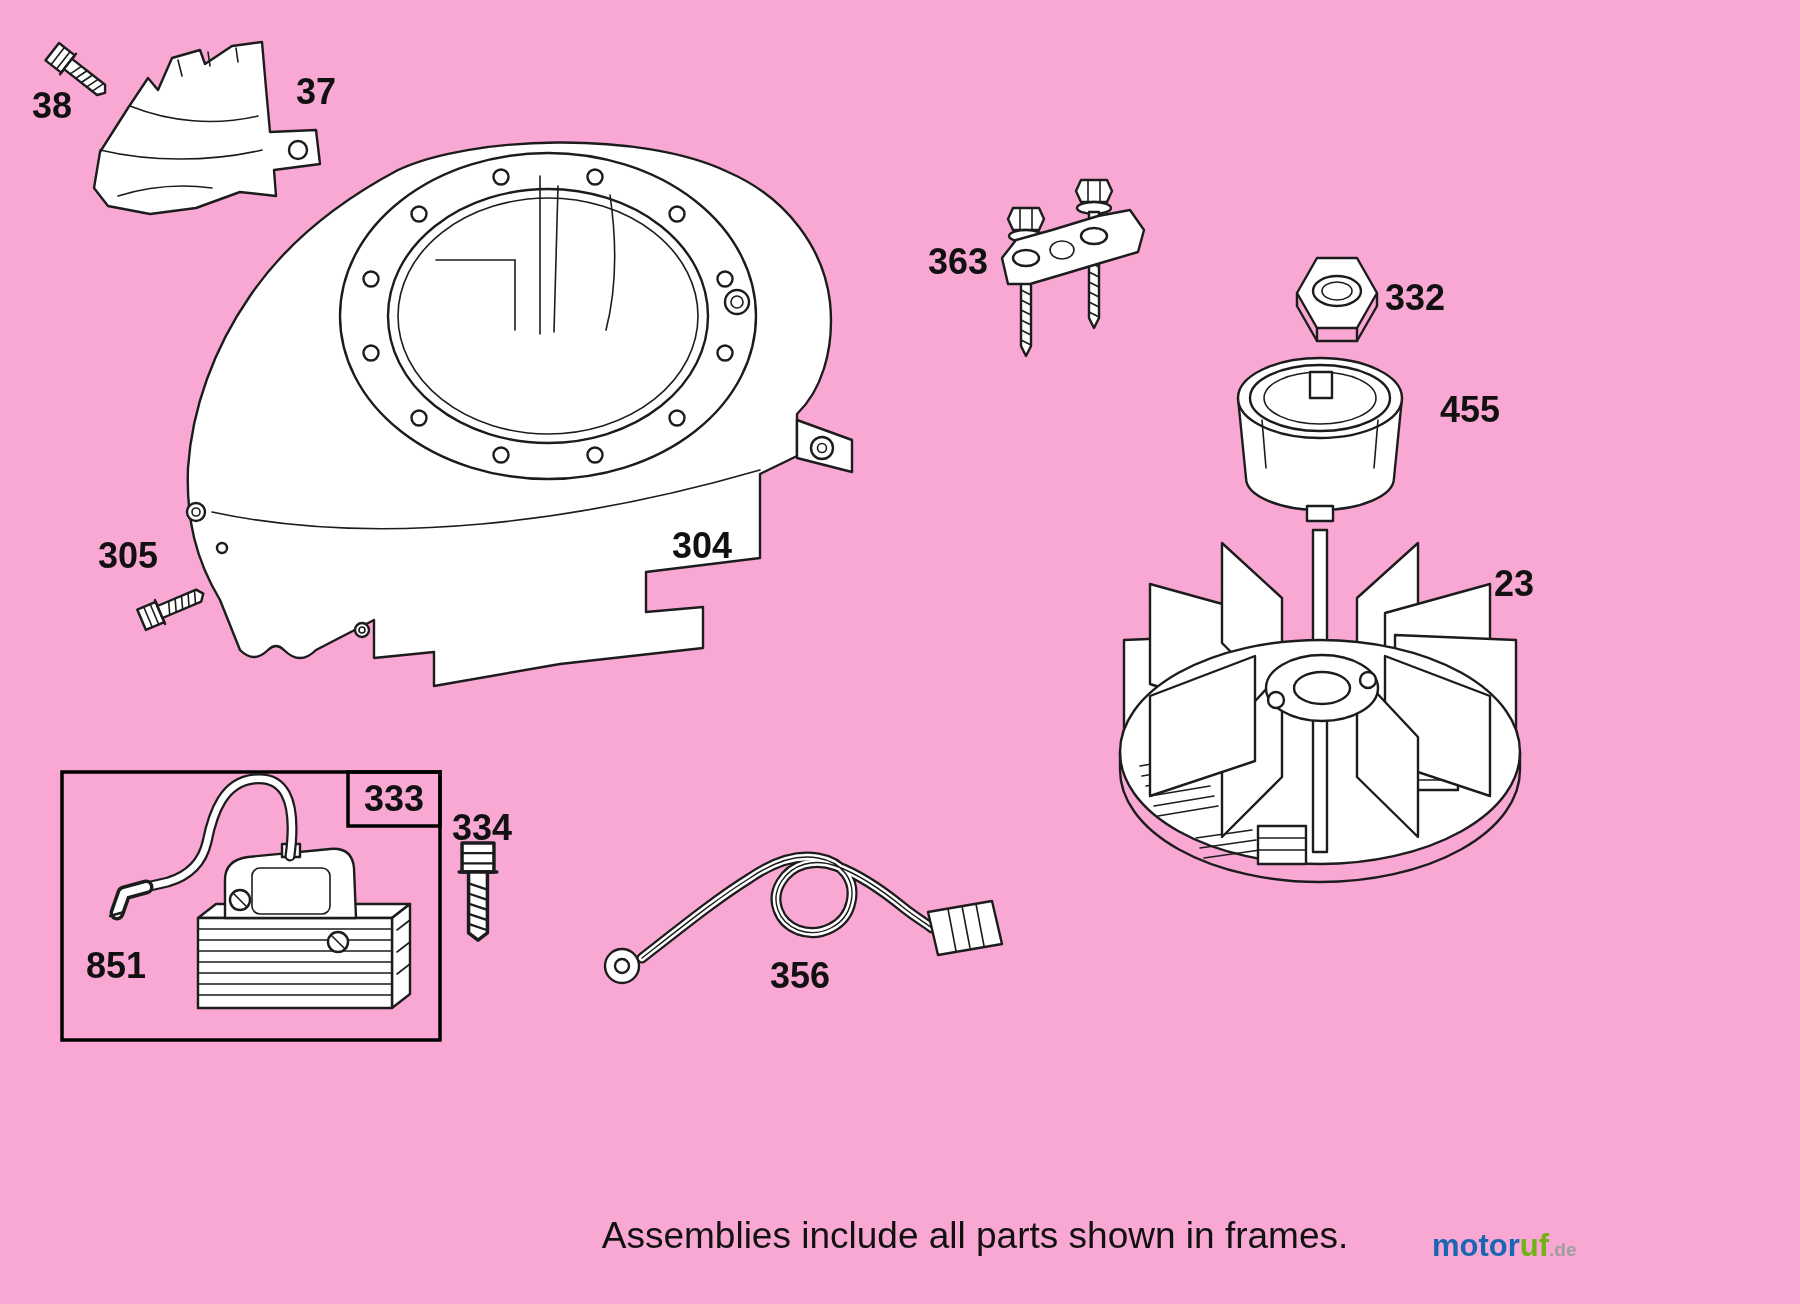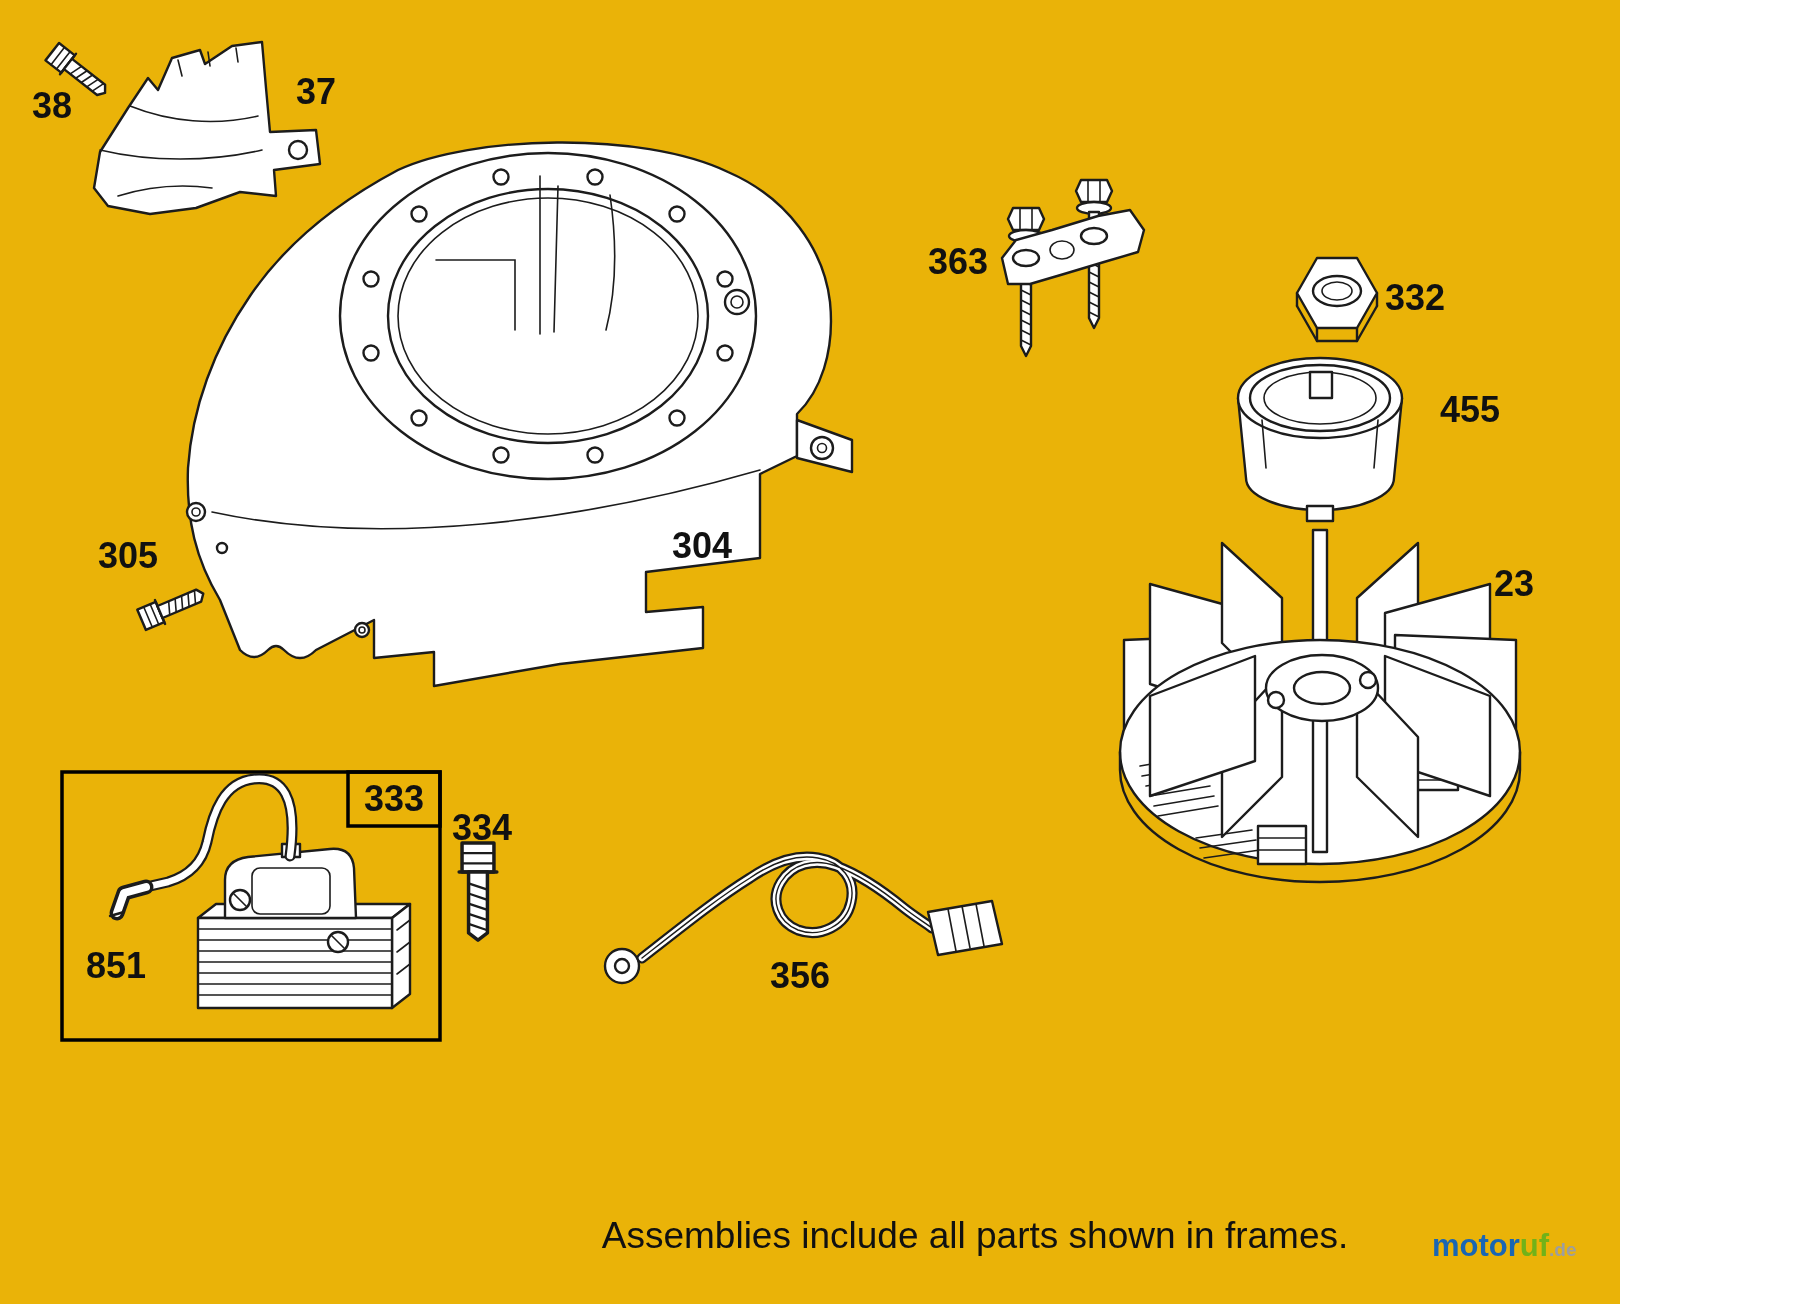--- a/index.html
+++ b/index.html
@@ -1,16 +1,16 @@
 <!DOCTYPE html>
 <html><head>
 <meta charset="utf-8">
 <style>
   html,body{margin:0;padding:0;background:#ffffff;}
-  .page{position:relative;width:1620px;height:1304px;background:#eab308;overflow:hidden;}
+  .page{position:relative;width:1800px;height:1304px;background:#f9a8d4;overflow:hidden;}
   svg{display:block;}
   .ln{fill:none;stroke:#1c1c1c;stroke-width:2.4;stroke-linecap:round;stroke-linejoin:round;}
   .thin{fill:none;stroke:#1c1c1c;stroke-width:1.6;stroke-linecap:round;}
   .fw{fill:#ffffff;stroke:#1c1c1c;stroke-width:2.4;stroke-linejoin:round;}
   .frame{fill:none;stroke:#000;stroke-width:3.5;}
   .lbl{font:700 36px "Liberation Sans",sans-serif;fill:#111;}
   .footer{font:400 37px "Liberation Sans",sans-serif;fill:#111;}
   .wm-a{font:700 31px "Liberation Sans",sans-serif;fill:#1a66b3;}
   .wm-b{font:700 31px "Liberation Sans",sans-serif;fill:#71b219;}
   .wm-tld{font:700 19px "Liberation Sans",sans-serif;fill:#9e9e9e;}

